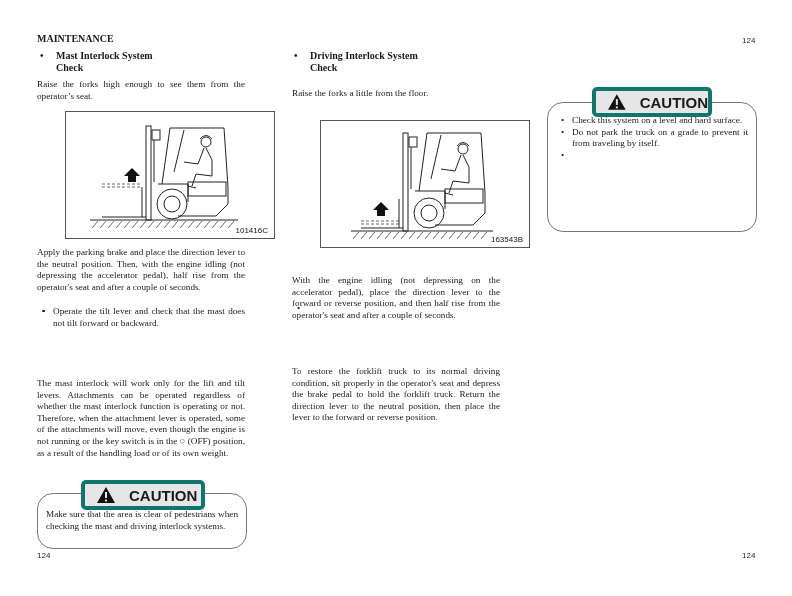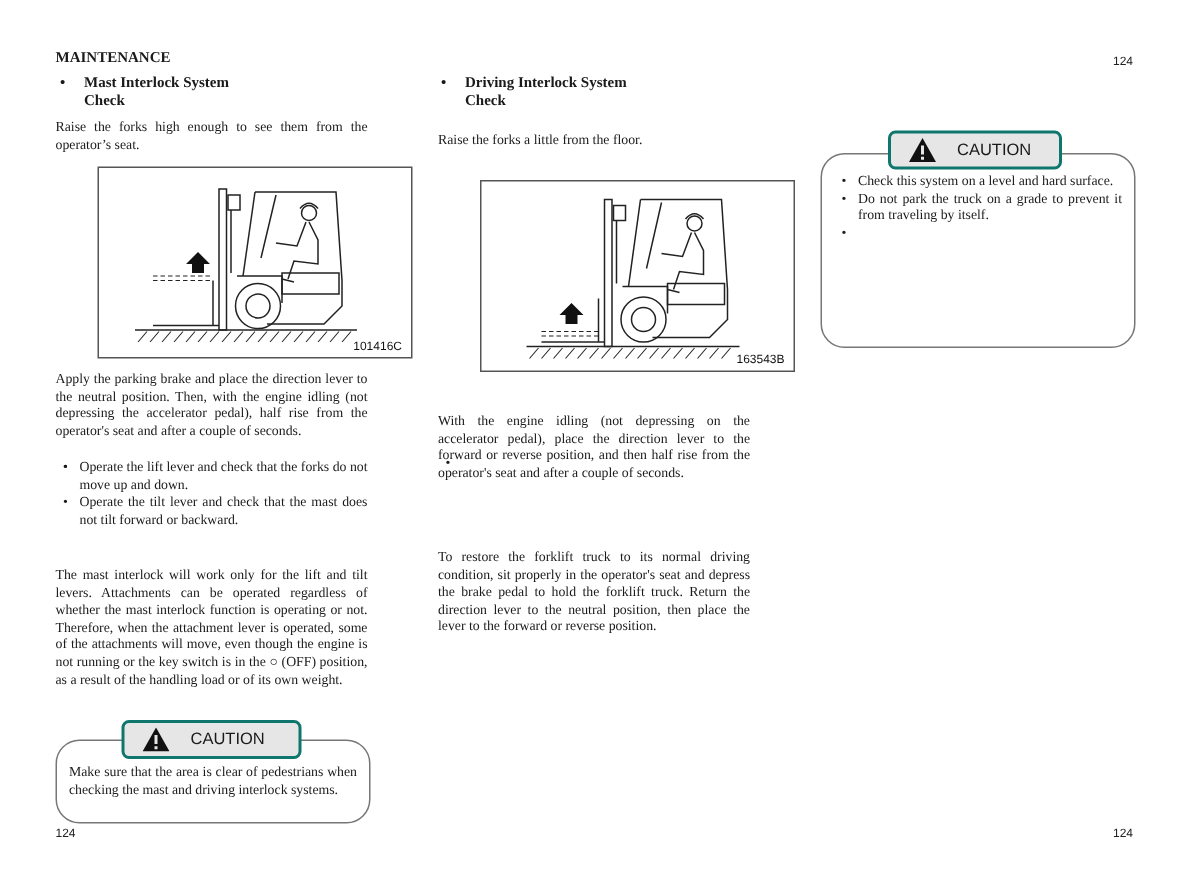--- a/index.html
+++ b/index.html
@@ -11,22 +11,22 @@
   .bullet-head .dot { position:absolute; left:0; }
   .bullet-head .txt { position:absolute; left:16px; width:220px; }
   .para { font-size:9.2px; line-height:11.6px; text-align:justify; }
   ul.blist { list-style:none; margin:0; padding:0; }
   ul.blist li { position:relative; padding-left:16px; font-size:9.2px; line-height:11.6px; text-align:justify; }
   ul.blist li .bdot { position:absolute; left:5px; top:0; }
   .pagenum { font-family:"Liberation Sans", sans-serif; font-size:8px; color:#222; }
   .figure { border:1px solid #555; background:#fff;margin-left:28px; }
   .fig-code { position:absolute; right:6px; bottom:3px; font-family:"Liberation Sans", sans-serif; font-size:8px; color:#111; }
   .caution-box { border:1px solid #777; border-radius:16px; background:#fff; }
-  .caution-tab { background:#e6e6e6; border:2px solid #0f766e; border-radius:5px;
-                 font-family:"Liberation Sans", sans-serif; font-weight:normal; font-size:11px;
+  .caution-tab { background:#e6e6e6; border:4px solid #0f766e; border-radius:5px;
+                 font-family:"Liberation Sans", sans-serif; font-weight:bold; font-size:15px;
                  display:flex; align-items:center; }
   .caution-tab .warn { width:18px; height:16px; margin-left:12px; margin-right:14px; }
 </style>
 </head>
 <body>
 
 <div class="abs section-title" style="left:37px;top:33px;">MAINTENANCE</div>
 <div class="abs pagenum" style="left:742px;top:36px;">124</div>
 
 <div class="abs bullet-head" style="left:40px;top:50px;width:220px;height:26px;">
@@ -89,21 +89,21 @@
 
     <path d="M66 56 L58 64 L62 64 L62 70 L70 70 L70 64 L74 64 Z" fill="#111"></path>
   </svg>
   <span class="fig-code">101416C</span>
 </div>
 
 <div class="abs para" style="left:37px;top:247px;width:208px;">Apply the parking brake and place the direction lever to the neutral position. Then, with the engine idling (not depressing the accelerator pedal), half rise from the operator's seat and after a couple of seconds.</div>
 
 <ul class="abs blist" style="left:37px;top:306px;width:208px;">
   <li><span class="bdot">•</span></li>
-  <li><span class="bdot">•</span><span>Operate the lift lever and check that the forks do not move up and down.</span></li>
+  <li><span class="bdot">•</span></li>
   <li><span class="bdot">•</span><span>Operate the tilt lever and check that the mast does not tilt forward or backward.</span></li>
 </ul>
 
 <div class="abs para" style="left:37px;top:378px;width:208px;">The mast interlock will work only for the lift and tilt levers. Attachments can be operated regardless of whether the mast interlock function is operating or not. Therefore, when the attachment lever is operated, some of the attachments will move, even though the engine is not running or the key switch is in the ○ (OFF) position, as a result of the handling load or of its own weight.</div>
 
 <div class="abs caution-box" style="left:37px;top:493px;width:208px;height:54px;">
   <div class="para" style="position:absolute;left:8px;top:15px;width:192px;">Make sure that the area is clear of pedestrians when checking the mast and driving interlock systems.</div>
 </div>
 <div class="abs caution-tab" style="left:81px;top:480px;width:116px;height:22px;">
   <svg class="warn" viewBox="0 0 18 16">

